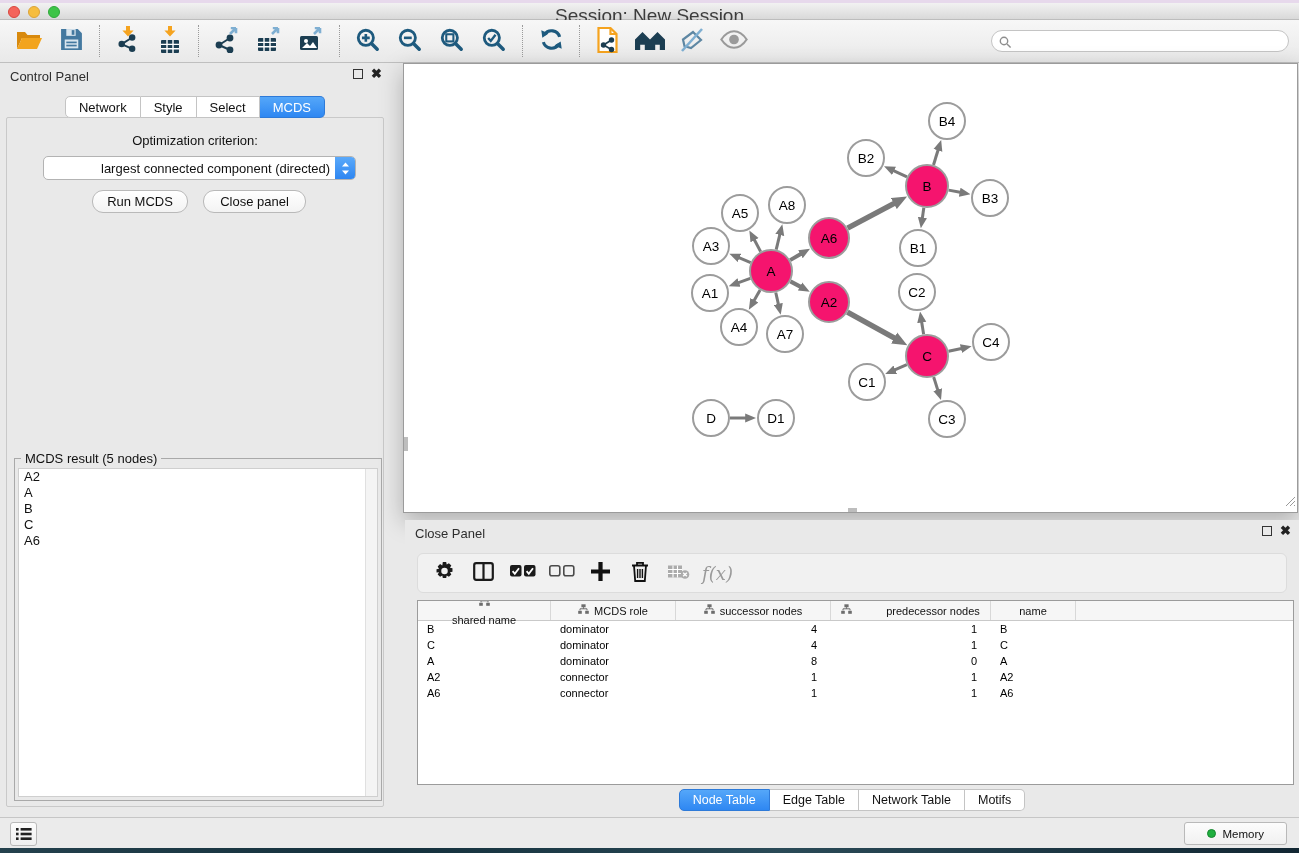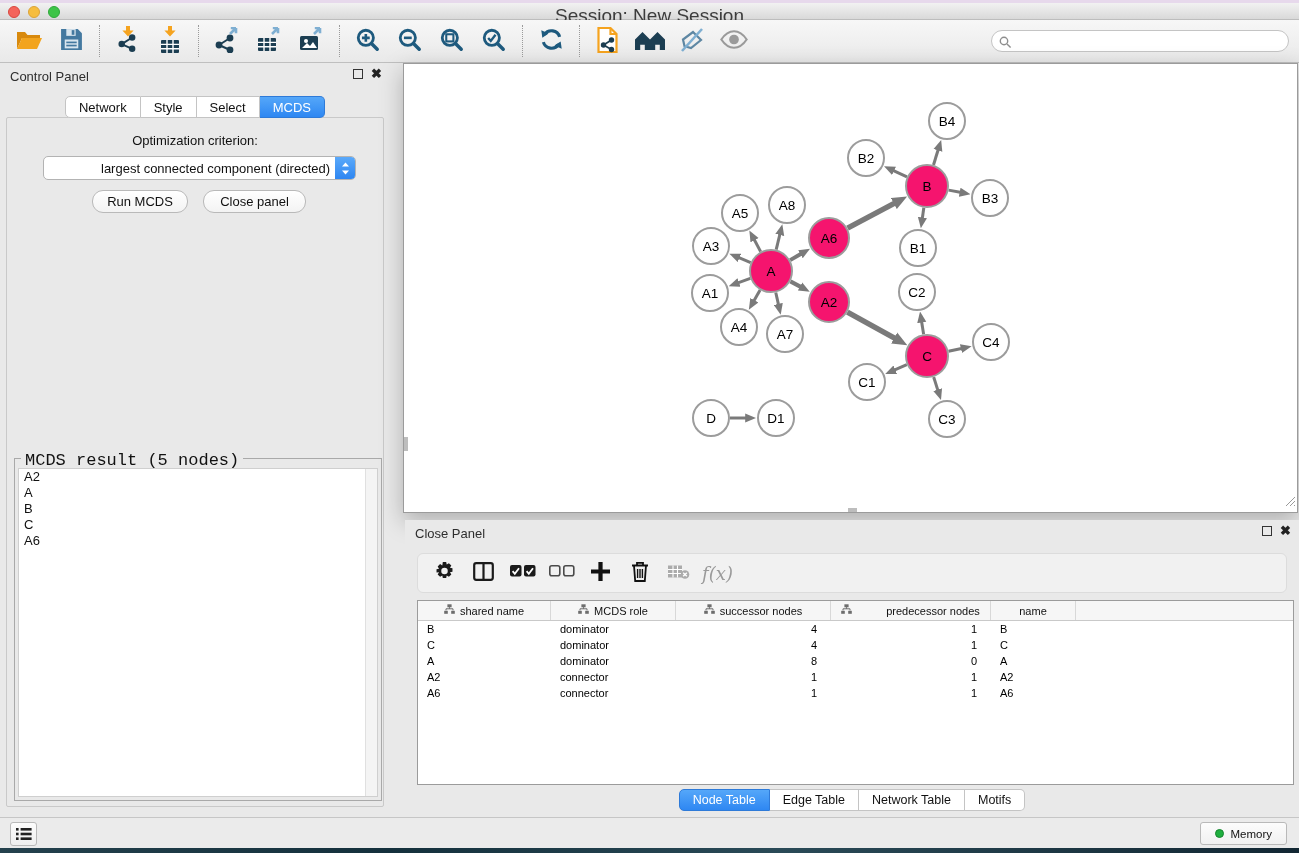--- a/index.html
+++ b/index.html
@@ -59,21 +59,21 @@
     display:flex; align-items:center; justify-content:center; }
   .cp-btn { position:absolute; height:23px; background:linear-gradient(#ffffff,#f3f3f3);
     border:1px solid #b9b9b9; border-radius:11px; font-size:13px; color:#111;
     font-family:"Liberation Sans",sans-serif; display:flex; align-items:center; justify-content:center; }
   #run-btn { left:92px; top:127px; width:96px; }
   #closepanel-btn { left:203px; top:127px; width:103px; }
 
   #result-box { position:absolute; left:14px; top:395px; width:368px; height:343px;
     border:1px solid #a9a9a9; }
   #result-title { position:absolute; left:6px; top:-8px; background:#e9e9e9; padding:0 4px;
-    font-size:17px; color:#111;font-family:Liberation Mono, monospace; }
+    font-size:13px; color:#111; }
   #result-list { position:absolute; left:3px; top:9px; right:3px; bottom:3px; background:#fff;
     border:1px solid #cfcfcf; overflow:hidden; }
   #result-list .scroll { position:absolute; right:0; top:0; width:12px; bottom:0;
     background:#f4f4f4; border-left:1px solid #e0e0e0; }
   .result-item { font-size:13px; color:#111; line-height:16px; padding-left:5px; }
 
   
   #net-window { left:403px; top:63px; width:895px; height:450px; background:#fff;
     border:1px solid #9b9b9b; box-shadow:0 8px 22px rgba(0,0,0,0.25); }
   #net-titlebar { position:absolute; left:0; top:0; right:0; height:25px;
@@ -106,21 +106,21 @@
   .dt-cell.right { padding-right:14px; text-align:right; }
 
   #tp-tabs { position:absolute; left:0; right:0; top:269px; text-align:center; }
   #tp-tabs .seg-tab { font-size:12.5px; height:22px; }
 
   
   #status-bar { left:0; top:817px; width:1299px; height:31px; background:#ebebeb; border-top:1px solid #c6c6c6; }
   #list-btn { position:absolute; left:10px; top:4px; width:27px; height:24px;
     background:linear-gradient(#fcfcfc,#efefef); border:1px solid #b9b9b9; border-radius:3px;
     display:flex; align-items:center; justify-content:center; }
-  #memory-btn { position:absolute; right:12px; top:4px; height:23px; padding:0 14px;
+  #memory-btn { position:absolute; right:12px; top:4px; height:23px; padding:0 22px;
     background:linear-gradient(#fcfcfc,#f1f1f1); border:1px solid #b9b9b9; border-radius:3px;
     display:flex; align-items:center; gap:6px; font-size:11.5px; color:#111; }
   #memory-btn .dot { width:9px; height:9px; border-radius:50%; background:#1faf3f; border:1px solid #16862f; }
 
   #bottom-strip { left:0; top:848px; width:1299px; height:5px;
     background:linear-gradient(90deg,#24414d,#14303c 30%,#2a4a57 60%,#122733); }
 </style>
 </head>
 <body>
 
@@ -522,21 +522,21 @@
               <circle cx="18" cy="11.5" r="4.3" fill="#ababab"></circle>
               <path d="M16.2 9.7l3.6 3.6M19.8 9.7l-3.6 3.6" stroke="#fff" stroke-width="1.4"></path>
             </svg></span>
         </button>
         <button class="tp-btn">
           <span><span class="fx-label">f(x)</span></span>
         </button>
       </div>
     <div id="data-table">
       <div id="dt-header">
-          <div class="dt-hcell" style="width: 133px;">
+          <div class="dt-hcell" style="width: 133px; flex-direction: column;">
             <span><svg width="11" height="11" viewBox="0 0 11 11">
                 <path d="M5.5 3.2v1.6M2 6.4V4.8h7v1.6" stroke="#6d6d6d" fill="none"></path>
                 <rect x="3.4" y="0.3" width="4.2" height="3" fill="#6d6d6d"></rect>
                 <rect x="0.2" y="6.8" width="3.6" height="3" fill="#6d6d6d"></rect>
                 <rect x="7.2" y="6.8" width="3.6" height="3" fill="#6d6d6d"></rect>
               </svg></span>
             <span>shared name</span>
           </div>
           <div class="dt-hcell" style="width: 125px;">
             <span><svg width="11" height="11" viewBox="0 0 11 11">

